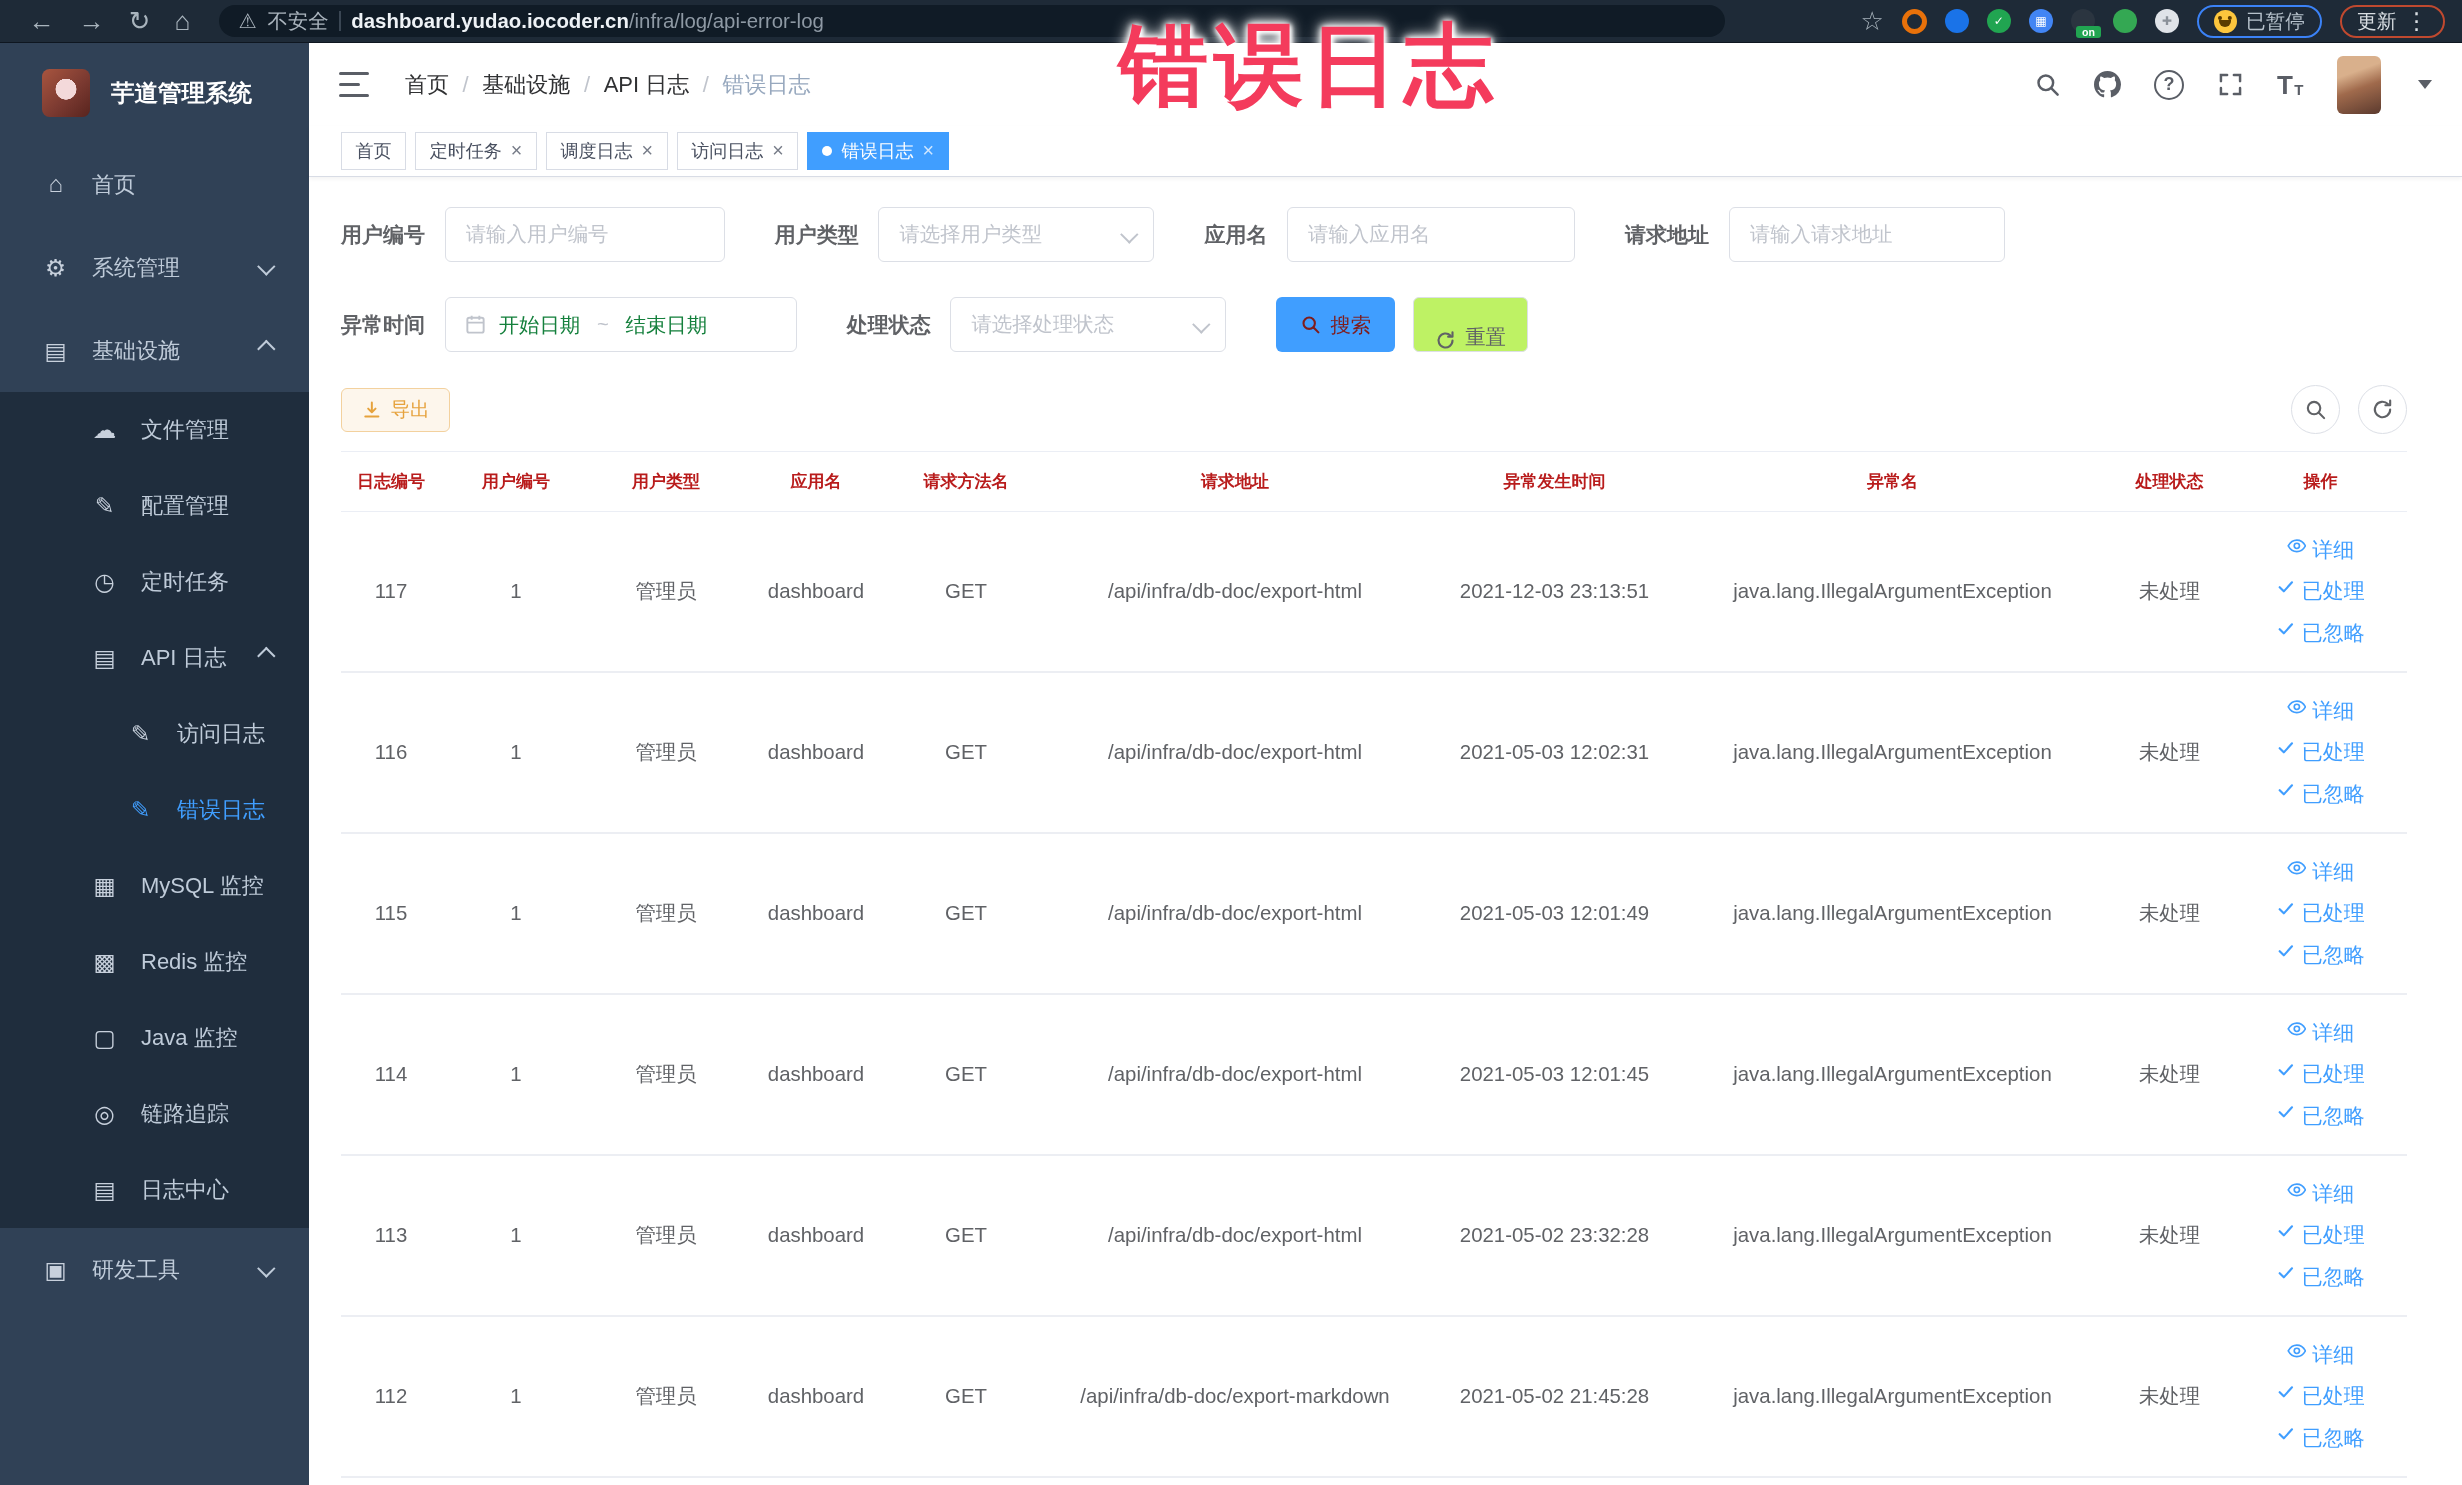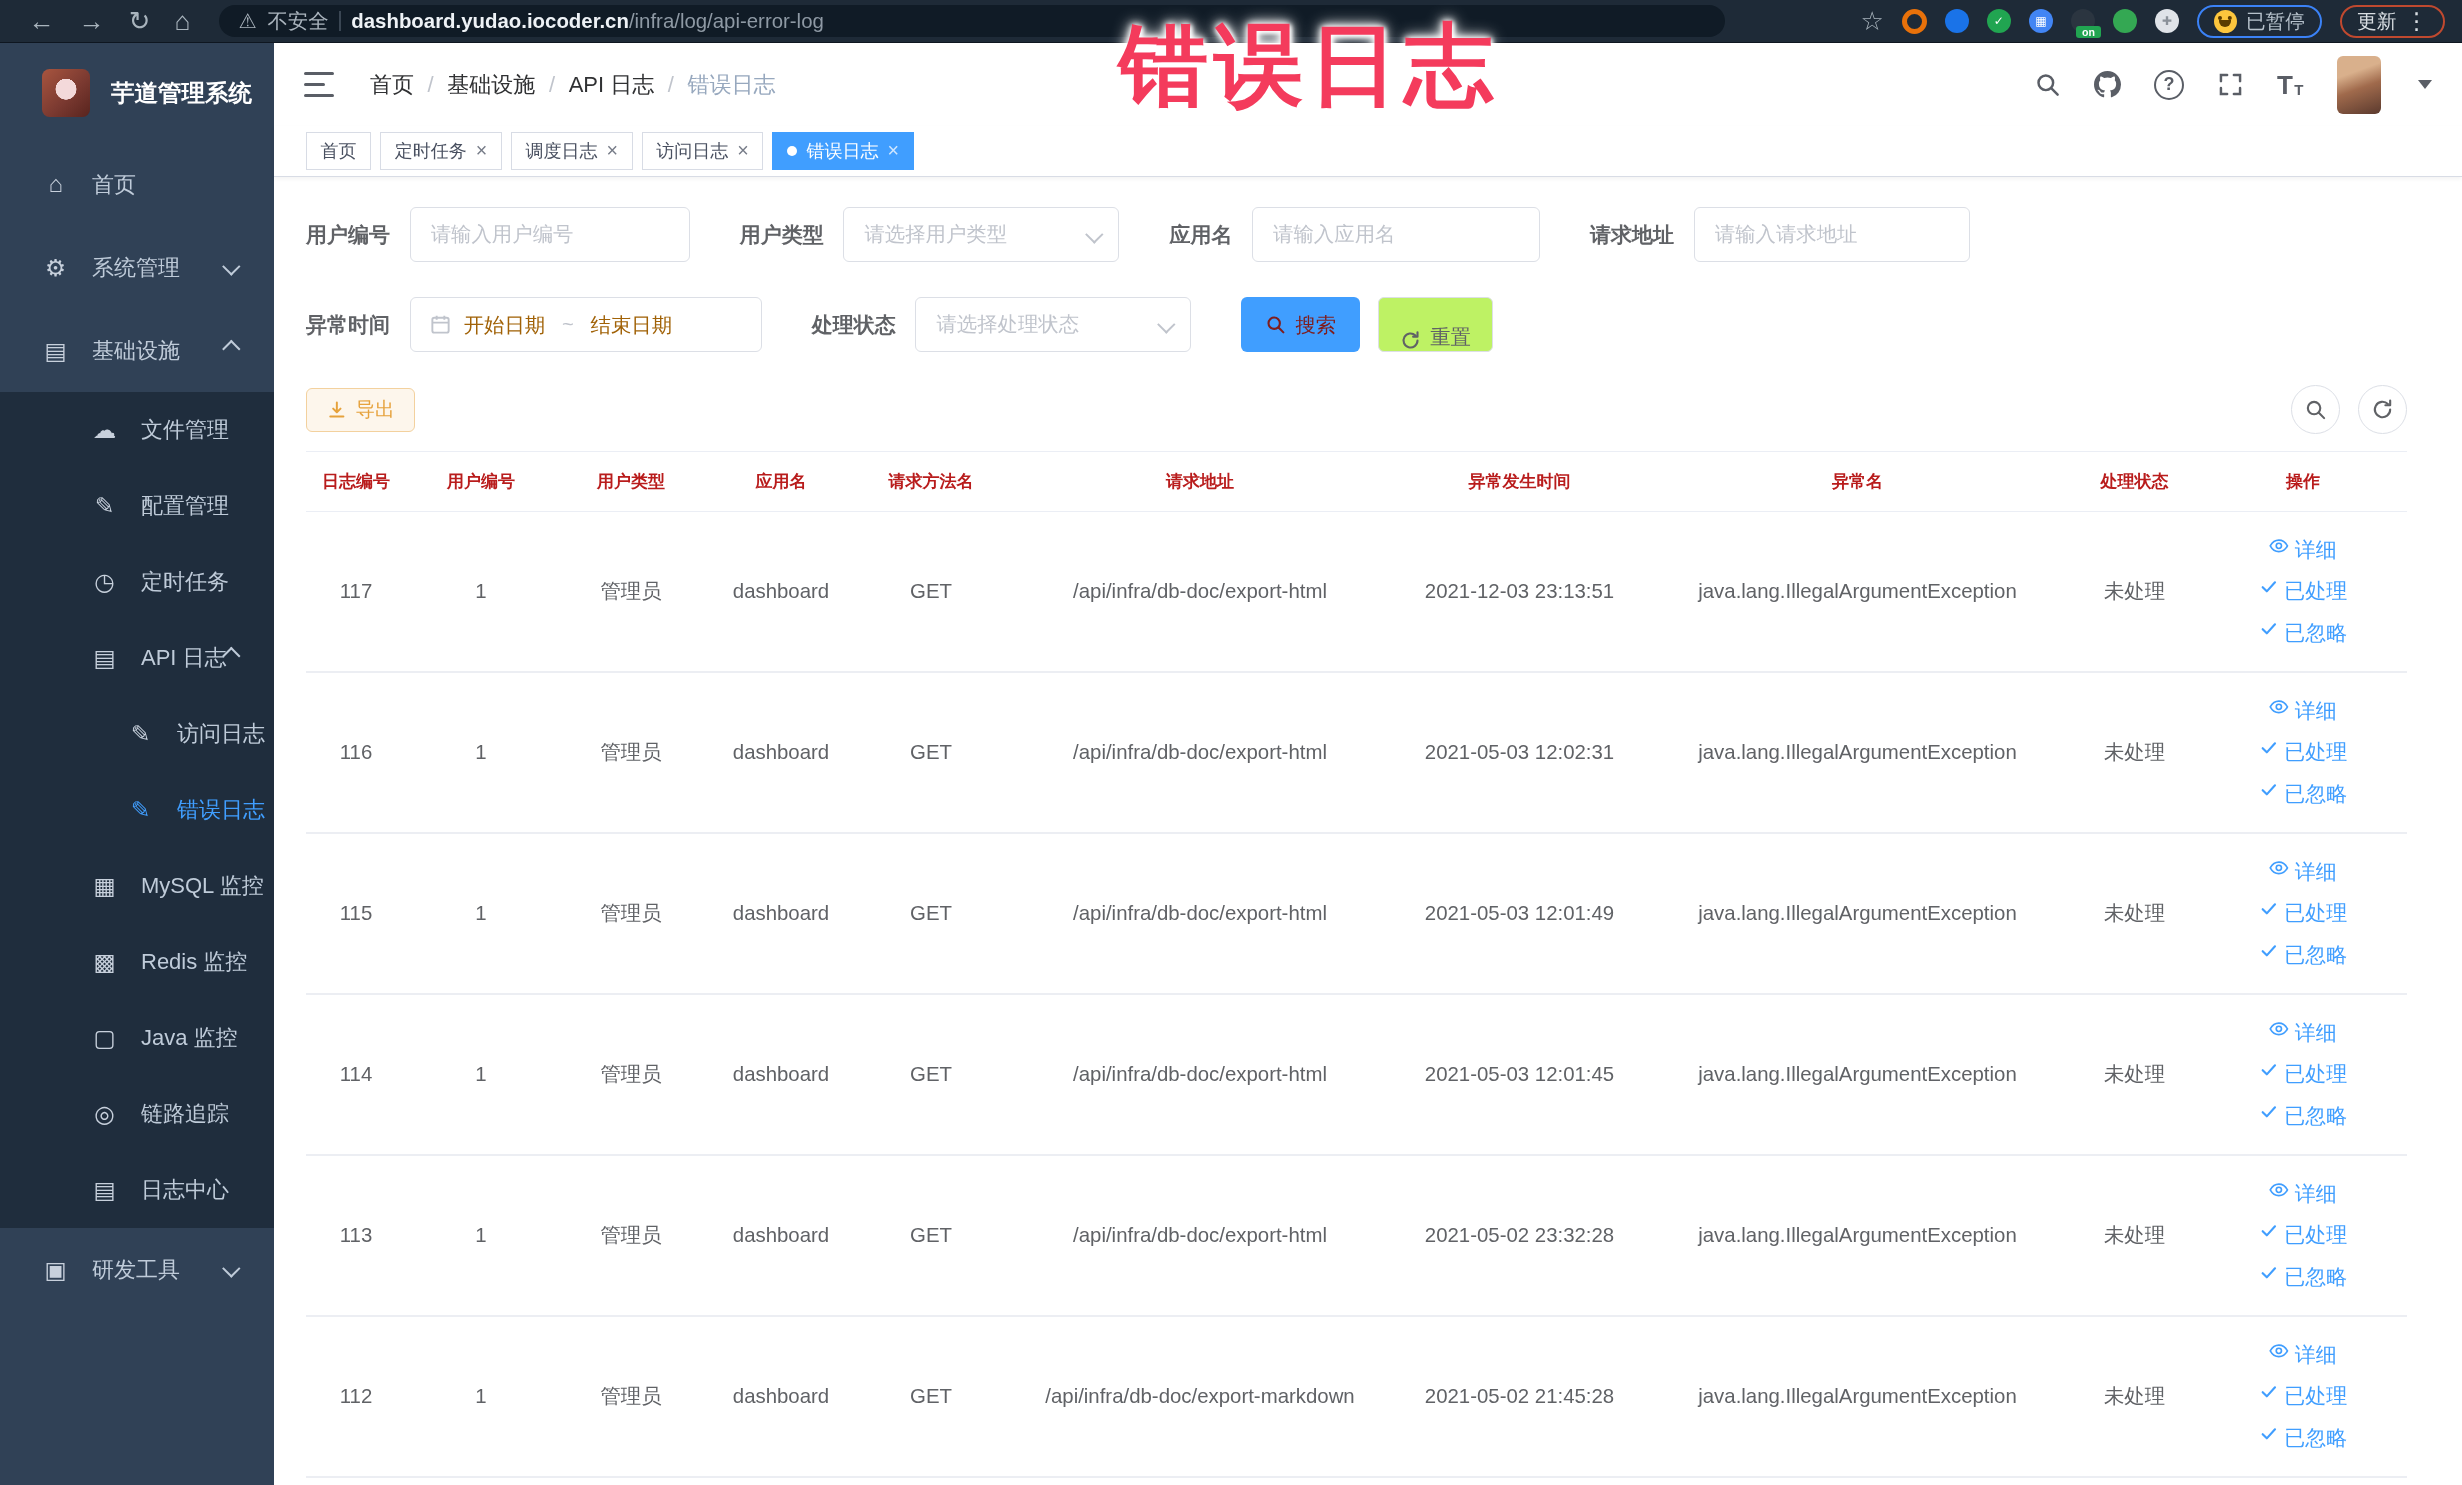--- a/index.html
+++ b/index.html
@@ -28,21 +28,21 @@
   .chip .mini{position:absolute;bottom:-4.5px;right:-6px;background:#21a551;color:#fff;font-size:10.6px;line-height:12px;padding:0 6px;border-radius:3px;font-weight:bold;}
   .pill{height:33px;border-radius:18px;display:flex;align-items:center;gap:9px;padding:0 15px;box-sizing:border-box;font-size:19.7px;color:#b7c2cc;}
   .pill.paused{border:2.3px solid #3b82f6;}
   .pill.update{border:2.3px solid #c0492f;color:#d8dde2;}
   .emoji-face{width:23px;height:23px;border-radius:50%;background:#fdc63d;position:relative;}
   .emoji-face::before{content:"";position:absolute;top:6.8px;left:4.5px;width:3.8px;height:3.8px;border-radius:50%;background:#5a3b00;box-shadow:9.8px 0 0 #5a3b00;}
   .emoji-face::after{content:"";position:absolute;left:5.3px;top:10.6px;width:12px;height:6.8px;border-radius:0 0 12px 12px;background:#5a3b00;}
   .vdots{font-size:23px;color:#d8dde2;letter-spacing:0;}
   
   .app{display:flex;height:1443px;}
-  .sidebar{width:274px;background:var(--sidebar-bg);flex:none;display:flex;flex-direction:column;}
+  .sidebar{width:309px;background:var(--sidebar-bg);flex:none;display:flex;flex-direction:column;}
   .logo-row{height:100px;display:flex;align-items:center;padding-left:42px;gap:21px;}
   .logo-img{width:48px;height:48px;border-radius:7.6px;background:
     radial-gradient(circle at 50% 42%, #f3d9da 0 28%, transparent 29%),
     linear-gradient(135deg,#a8553f,#7c3a31 55%,#58241e);}
   .logo-title{color:#fff;font-size:23.5px;font-weight:bold;}
   .menu{flex:1;}
   .menu-item{display:flex;align-items:center;height:83px;color:#bfcbd9;font-size:22px;position:relative;cursor:pointer;}
   .menu-item .mi-icon{width:27px;text-align:center;font-size:23.5px;color:#c7d0dc;margin-right:23px;flex:none;}
   .menu-item.lvl0{padding-left:42px;}
   .submenu{background:var(--submenu-bg);}
@@ -83,21 +83,21 @@
   .filter-row{display:flex;align-items:center;margin-bottom:35px;}
   .fgroup{display:flex;align-items:center;margin-right:50px;}
   .fgroup label{font-size:21px;font-weight:bold;color:#606266;margin-right:19.7px;white-space:nowrap;}
   .control{height:55px;border:1.5px solid #dcdfe6;border-radius:6px;background:#fff;display:flex;align-items:center;padding:0 18px;box-sizing:border-box;position:relative;}
   .control input{border:none;outline:none;font-size:20.4px;color:#606266;width:100%;background:transparent;font-family:inherit;}
   .control input::placeholder{color:#c0c4cc;}
   .control.w370{width:280px;} .control.w365{width:276px;} .control.w380{width:288px;} .control.w465{width:352px;}
   .control .selchev{width:10.6px;height:10.6px;border-right:2.3px solid #c0c4cc;border-bottom:2.3px solid #c0c4cc;transform:rotate(45deg);flex:none;margin-left:6px;}
   .control .cal{color:#c0c4cc;margin-right:12px;flex:none;display:flex;}
   .control .cal svg{width:23px;height:23px;}
-  .ph{color:#a16207;font-size:20.4px;white-space:nowrap;}
+  .ph{color:#15803d;font-size:20.4px;white-space:nowrap;}
   .range-sep{color:#c0c4cc;font-size:20.4px;margin:0 16.7px;}
   .btn{height:55px;border-radius:6px;display:inline-flex;align-items:center;justify-content:center;gap:9px;font-size:20.4px;box-sizing:border-box;cursor:pointer;border:1.5px solid transparent;}
   .btn svg{width:21px;height:21px;}
   .btn.primary{background:var(--primary);color:#7f1d1d;padding:0 23px;}
   .btn.plain{background:#bef264;border-color:#dcdfe6;color:#606266;padding:0 21px;margin-left:18px;align-items:flex-end;}
   .toolbar{display:flex;align-items:center;margin-bottom:16.7px;}
   .btn.export{height:44px;background:#fdf6ec;border-color:#f3d19e;color:#e6a23c;font-size:19.7px;padding:0 19.7px;}
   .btn.export svg{width:19.7px;height:19.7px;}
   .tool-right{margin-left:auto;display:flex;gap:18px;}
   .circle-btn{width:47px;height:47px;border-radius:50%;border:1.5px solid #dcdfe6;background:#fff;color:#606266;display:flex;align-items:center;justify-content:center;cursor:pointer;}

